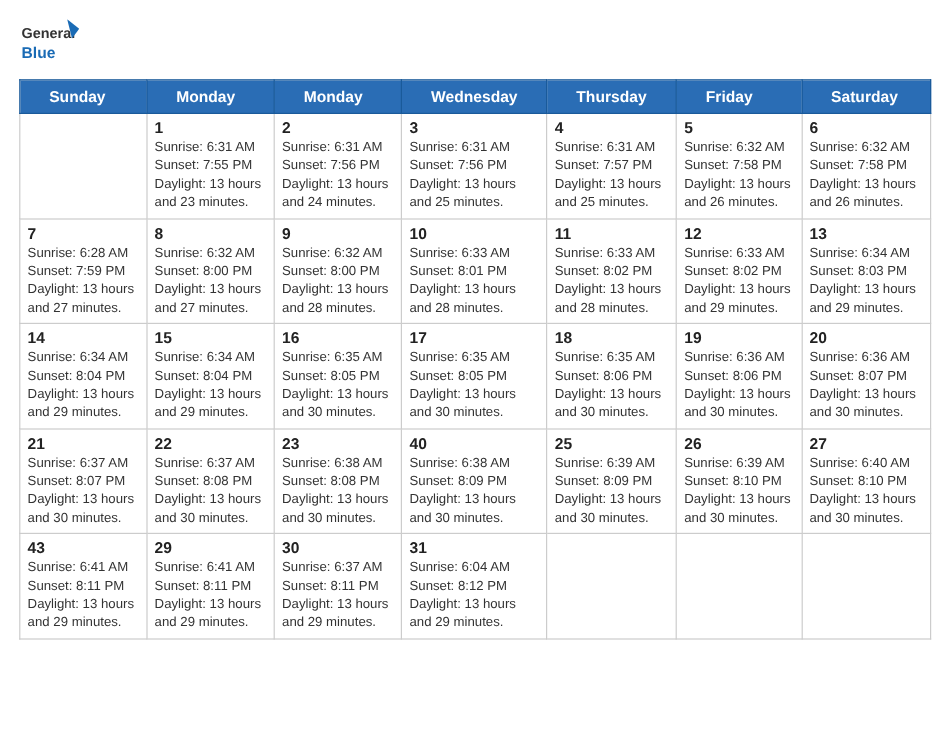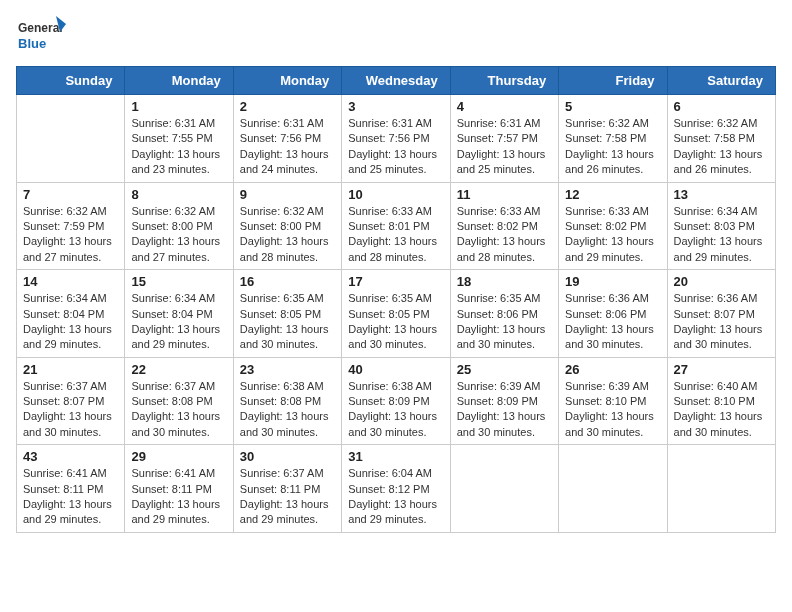--- a/index.html
+++ b/index.html
@@ -34,22 +34,22 @@
       color: #444;
     }
     .calendar-table {
       width: 100%;
       border-collapse: collapse;
       border: 1px solid #ccc;
     }
     .calendar-table th {
       background-color: #2a6db5;
       color: white;
-      text-align: right;
-      padding: 6px 12px;
+      text-align: left;
+      padding: 6px 24px;
       font-size: 13px;
       font-weight: bold;
       border: 1px solid #1a5a9a;
     }
     .calendar-table td {
       vertical-align: top;
       border: 1px solid #ccc;
       padding: 4px 6px;
       width: 108px;
       min-height: 80px;
@@ -142,21 +142,21 @@
           <div class="day-number">6</div>
           <div class="day-info">Sunrise: 6:32 AM
 Sunset: 7:58 PM
 Daylight: 13 hours
 and 26 minutes.</div>
         </td>
       </tr>
       <tr>
         <td>
           <div class="day-number">7</div>
-          <div class="day-info">Sunrise: 6:32 AM
+          <div class="day-info">Sunrise: 6:28 AM
 Sunset: 7:59 PM
 Daylight: 13 hours
 and 27 minutes.</div>
         </td>
         <td>
           <div class="day-number">8</div>
           <div class="day-info">Sunrise: 6:32 AM
 Sunset: 8:00 PM
 Daylight: 13 hours
 and 27 minutes.</div>

